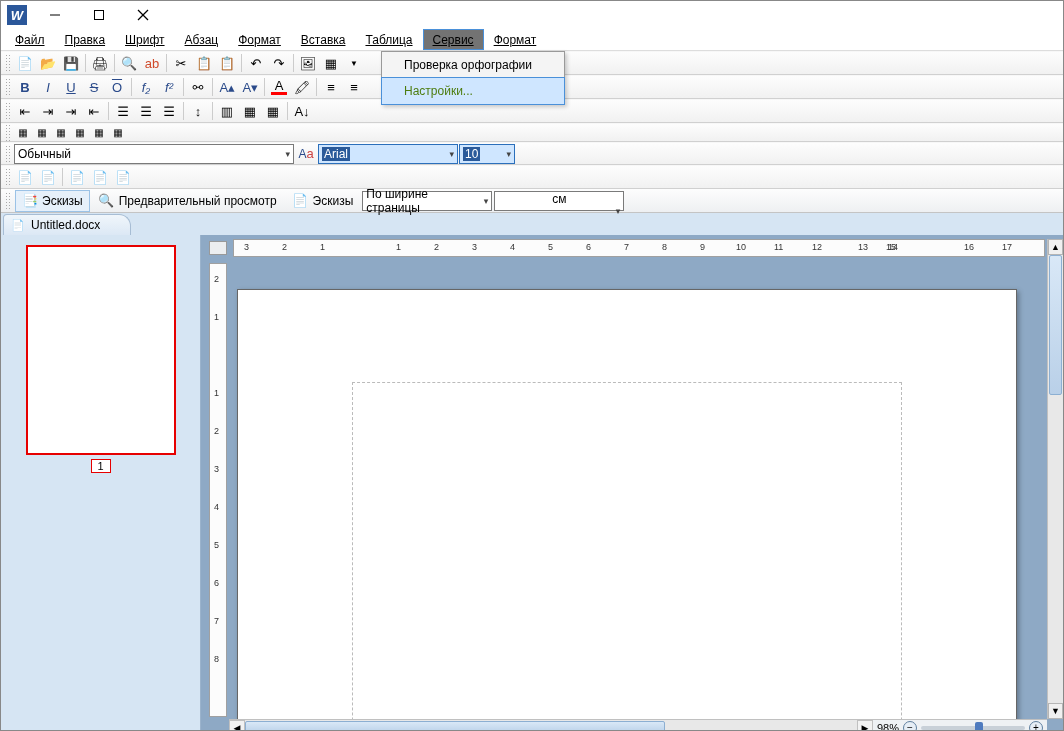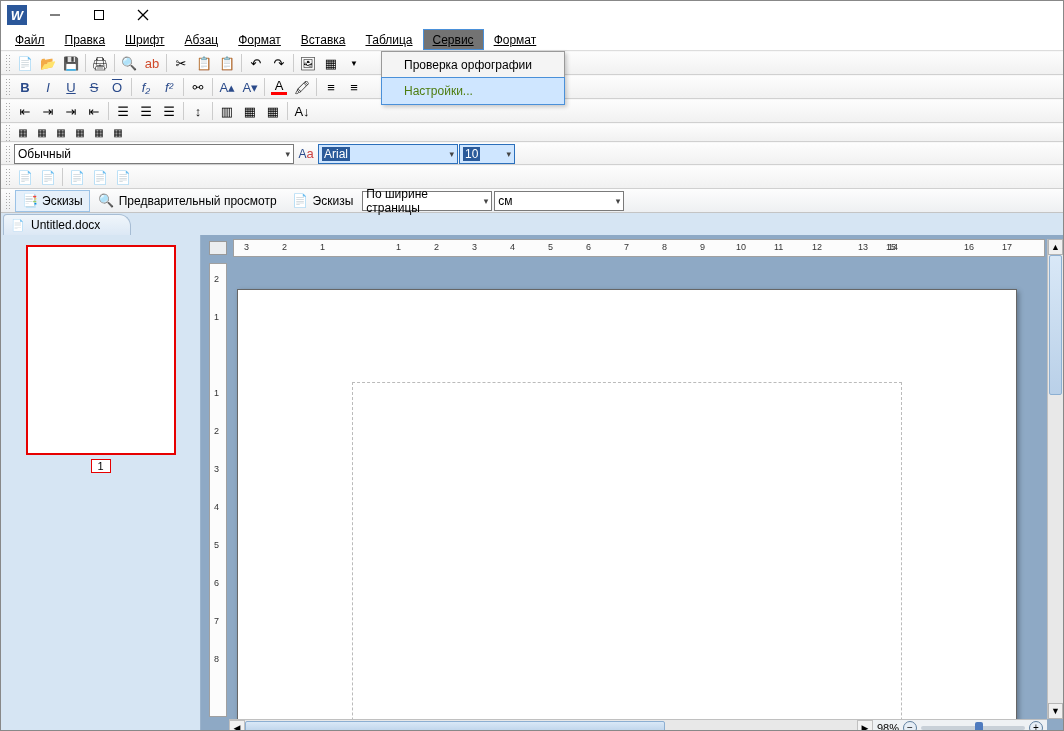--- a/index.html
+++ b/index.html
@@ -338,21 +338,21 @@
     <span>Предварительный просмотр</span>
   </div>
   <div class="viewbtn">
     <span class="ico">📄</span>
     <span>Эскизы</span>
   </div>
   <div class="combo" style="width:130px;height:20px;">
     <span>По ширине страницы</span>
     <span class="arrow">▾</span>
   </div>
-  <div class="combo" style="width:130px;height:20px;">
+  <div class="combo" style="width:130px;height:20px;flex-direction:column;">
     <span>см</span>
     <span class="arrow">▾</span>
   </div>
 </div>
 
 <div class="tabstrip">
   <div class="doc-tab">
     <span class="ico" style="font-size:11px;">📄</span>
     <span>Untitled.docx</span>
   </div>

